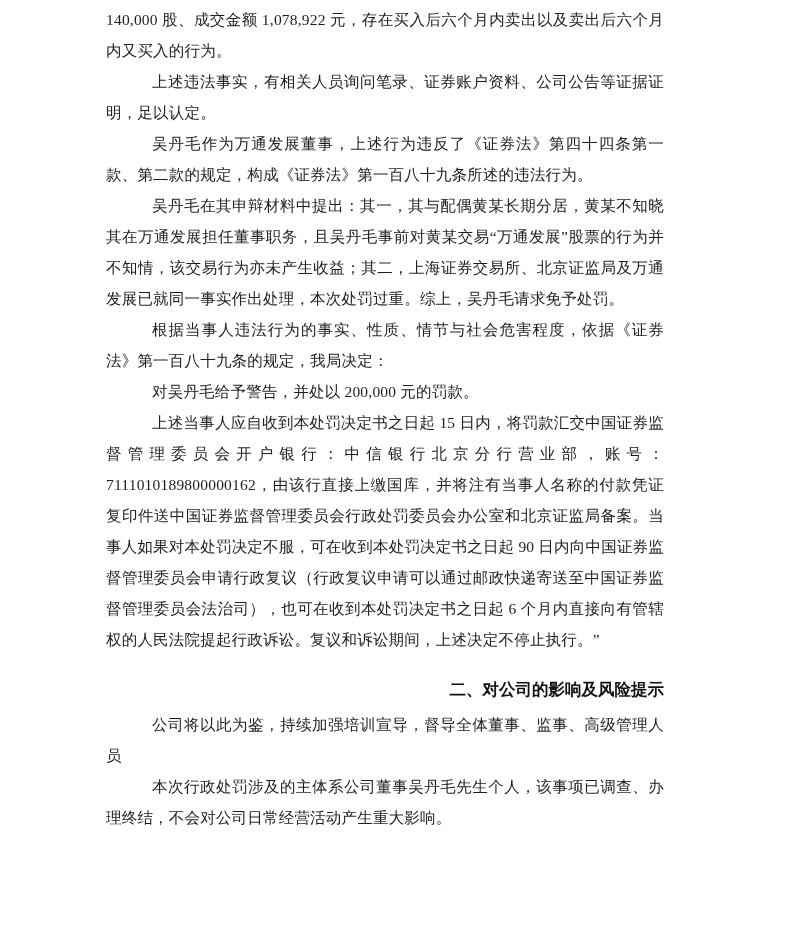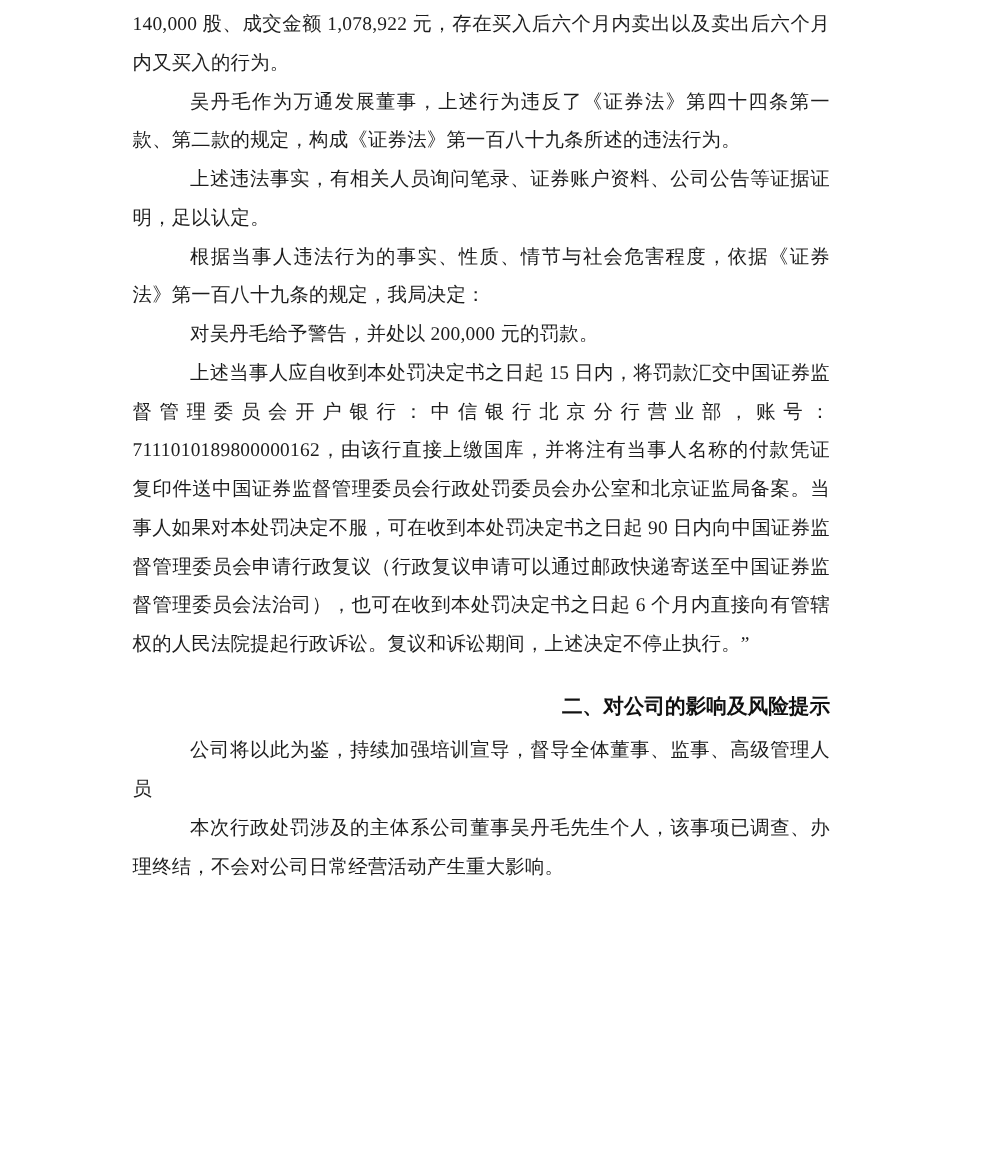--- a/index.html
+++ b/index.html
@@ -43,24 +43,25 @@
     color: #111111;
   }
 </style>
 </head>
 <body>
 
 <main class="page">
 
   <p class="para">140,000 股、成交金额 1,078,922 元，存在买入后六个月内卖出以及卖出后六个月内又买入的行为。</p>
 
+  <p class="para indent">上述违法事实，有相关人员询问笔录、证券账户资料、公司公告等证据证明，足以认定。</p>
+
   <p class="para indent">吴丹毛作为万通发展董事，上述行为违反了《证券法》第四十四条第一款、第二款的规定，构成《证券法》第一百八十九条所述的违法行为。</p>
 
-  <p class="para indent">上述违法事实，有相关人员询问笔录、证券账户资料、公司公告等证据证明，足以认定。</p>
-
+  <p class="para indent">吴丹毛在其申辩材料中提出：其一，其与配偶黄某长期分居，黄某不知晓其在万通发展担任董事职务，且吴丹毛事前对黄某交易“万通发展”股票的行为并不知情，该交易行为亦未产生收益；其二，上海证券交易所、北京证监局及万通发展已就同一事实作出处理，本次处罚过重。综上，吴丹毛请求免予处罚。</p>
 
 
 
   <p class="para indent">根据当事人违法行为的事实、性质、情节与社会危害程度，依据《证券法》第一百八十九条的规定，我局决定：</p>
 
   <p class="para indent">对吴丹毛给予警告，并处以 200,000 元的罚款。</p>
 
   <p class="para indent">上述当事人应自收到本处罚决定书之日起 15 日内，将罚款汇交中国证券监督管理委员会开户银行：中信银行北京分行营业部，账号：7111010189800000162，由该行直接上缴国库，并将注有当事人名称的付款凭证复印件送中国证券监督管理委员会行政处罚委员会办公室和北京证监局备案。当事人如果对本处罚决定不服，可在收到本处罚决定书之日起 90 日内向中国证券监督管理委员会申请行政复议（行政复议申请可以通过邮政快递寄送至中国证券监督管理委员会法治司），也可在收到本处罚决定书之日起 6 个月内直接向有管辖权的人民法院提起行政诉讼。复议和诉讼期间，上述决定不停止执行。”</p>
 
   <h2 class="section-heading">二、对公司的影响及风险提示</h2>

